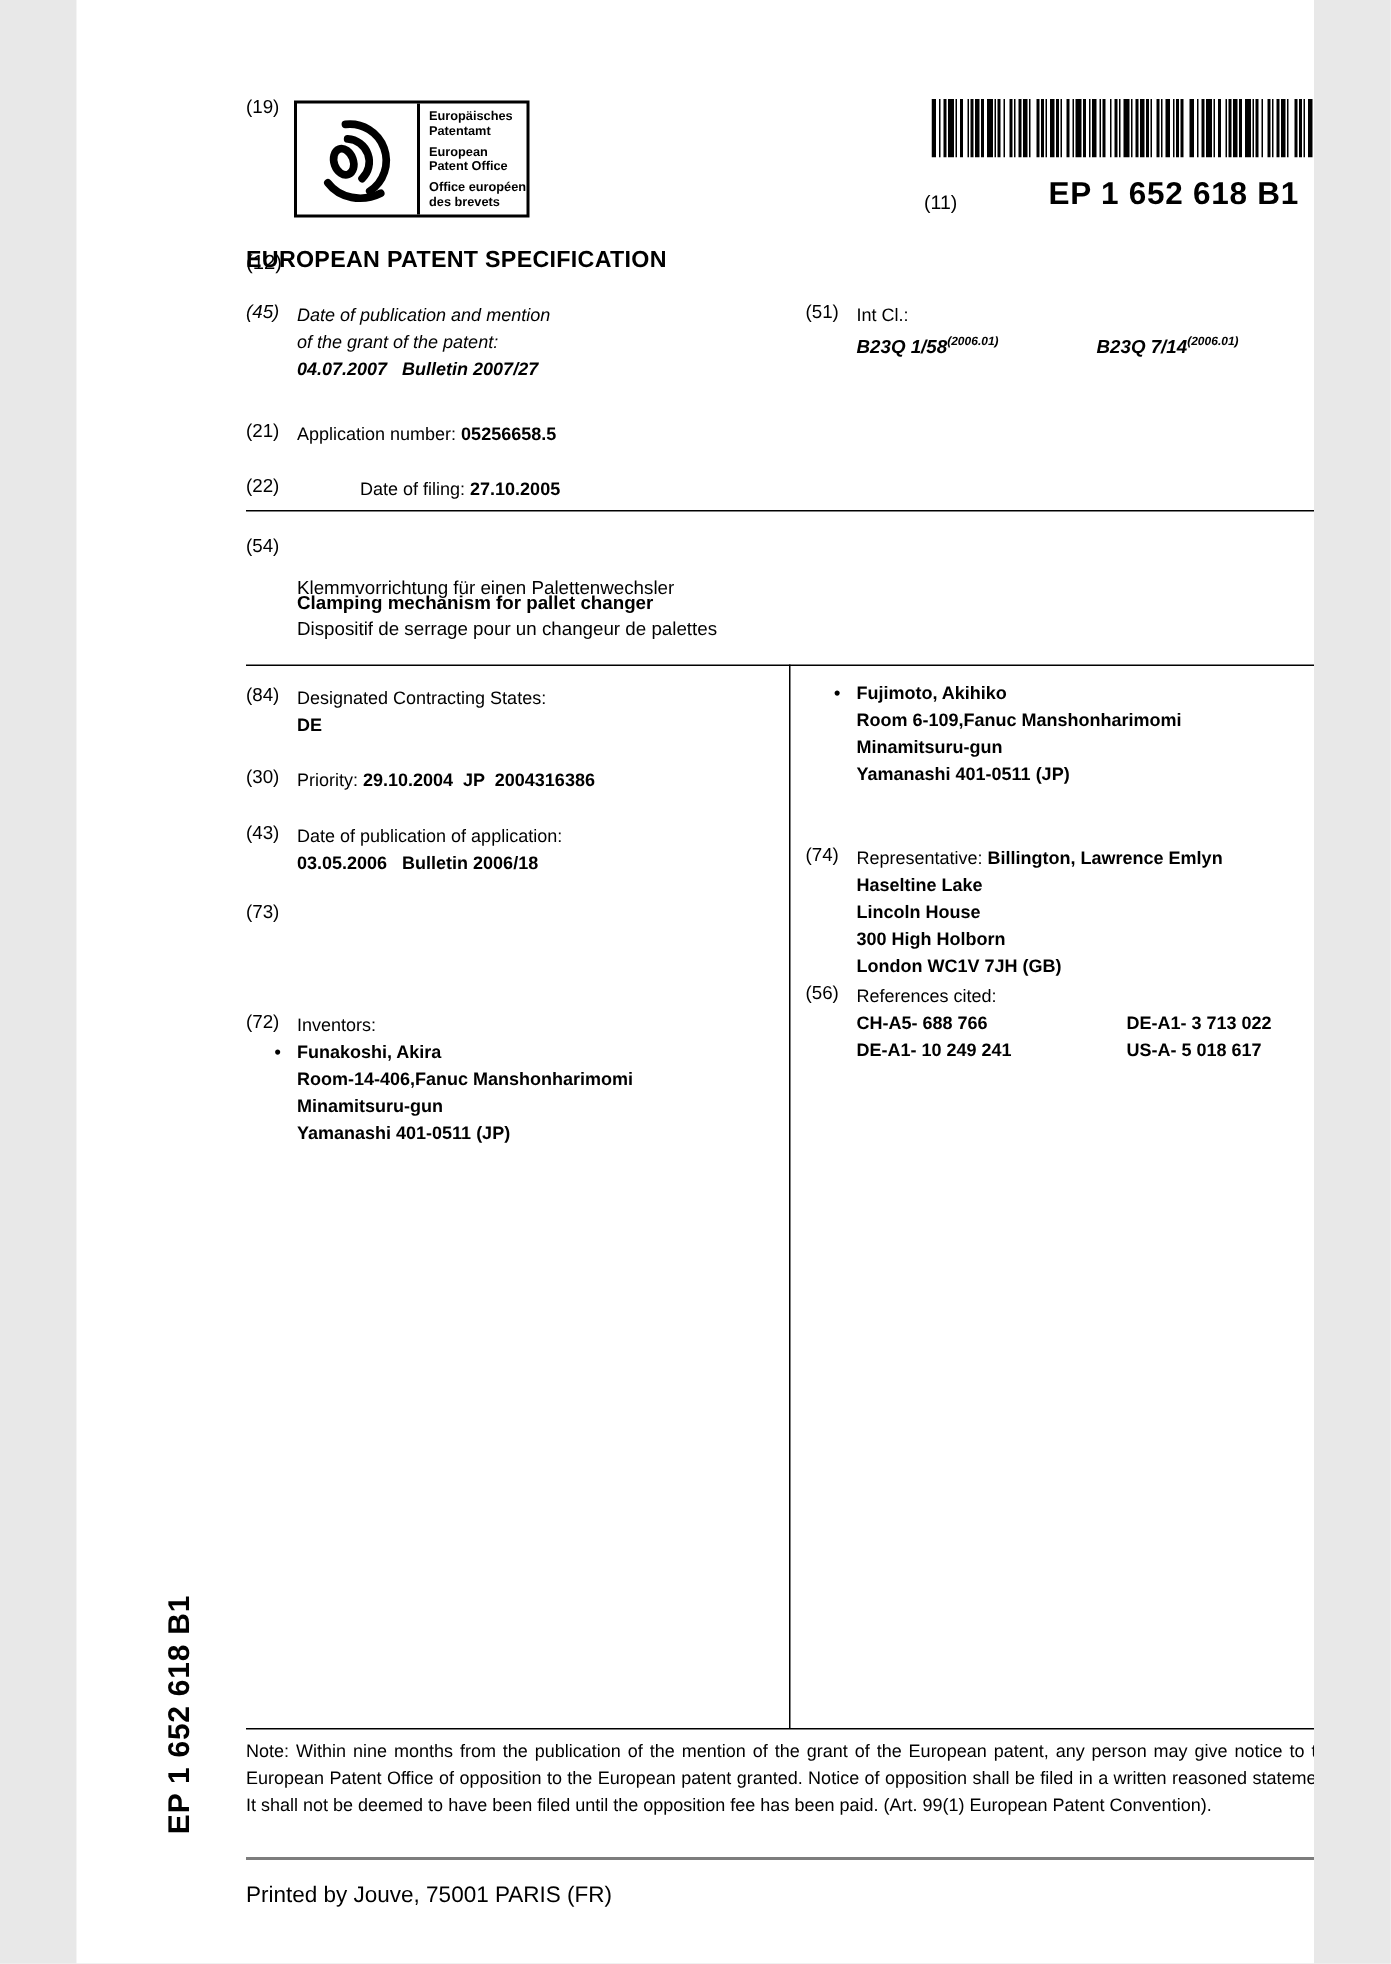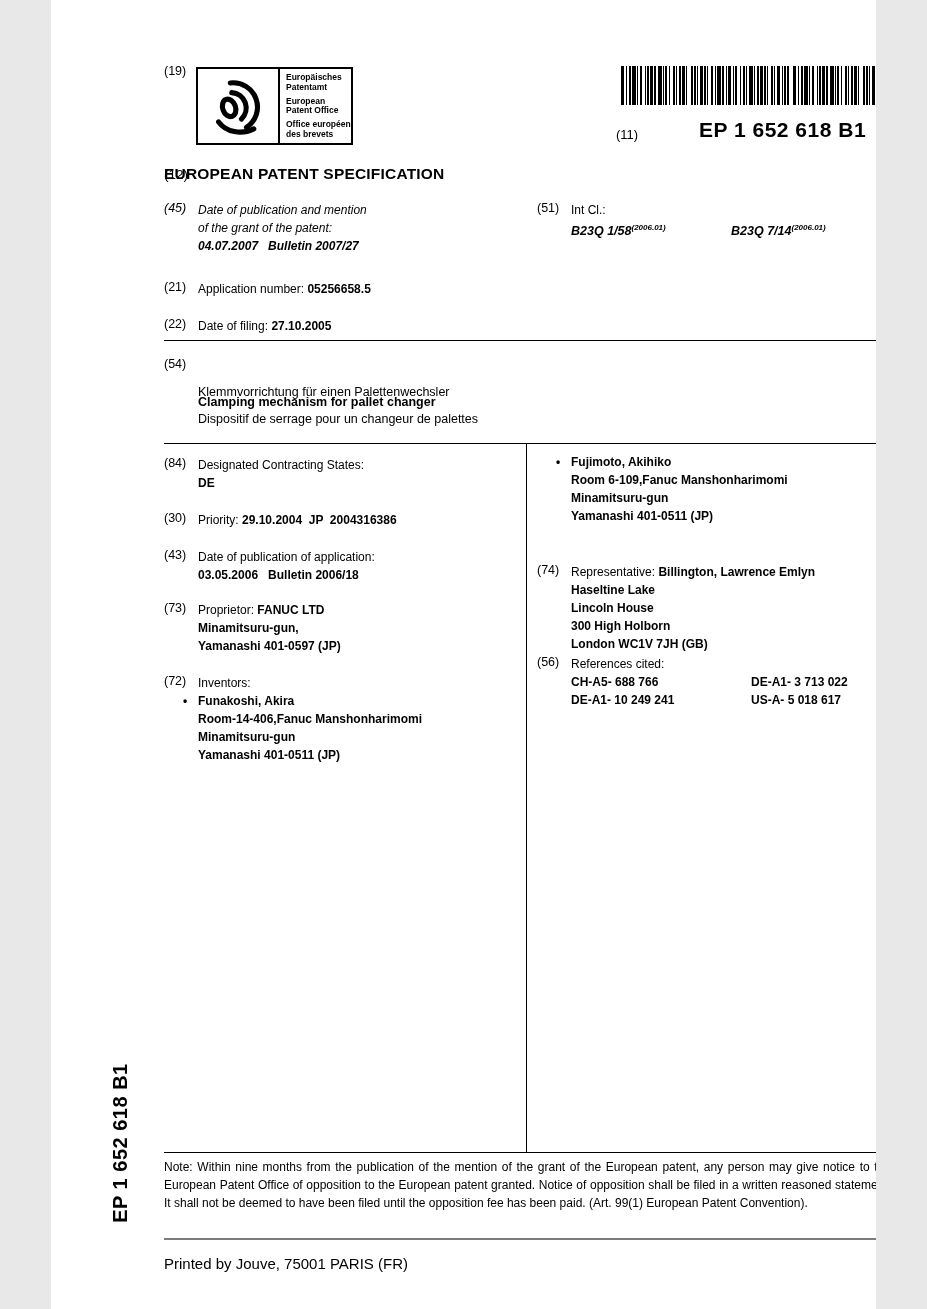--- a/index.html
+++ b/index.html
@@ -100,21 +100,21 @@
         <span class="cls-slot"><span class="cls"><span>B23Q 1/58</span><sup>(2006.01)</sup></span></span><span class="cls"><span>B23Q 7/14</span><sup>(2006.01)</sup></span>
       </div>
     </div>
   </div>
 
   <div class="field" style="left:113px;top:280px;">
     <span class="flabel">(21)</span>
     <div class="fbody"><span>Application number: </span><span class="b">05256658.5</span></div>
   </div>
 
-  <div class="field" style="left:113px;top:317px;">
+  <div class="field" style="left:113px;top:317px;gap:42px;">
     <span class="flabel">(22)</span>
     <div class="fbody"><span>Date of filing: </span><span class="b">27.10.2005</span></div>
   </div>
 
   <div class="rule" style="top:340px;"></div>
 
   <div class="abs lbl" style="left:113px;top:357px;">(54)</div>
   <div class="titleline b" style="top:376px;margin-top:19px;">Clamping mechanism for pallet changer</div>
   <div class="titleline" style="top:385px;">Klemmvorrichtung für einen Palettenwechsler</div>
   <div class="titleline" style="top:412px;">Dispositif de serrage pour un changeur de palettes</div>
@@ -138,25 +138,20 @@
   <div class="field" style="left:113px;top:548px;">
     <span class="flabel">(43)</span>
     <div class="fbody">
       <div>Date of publication of application:</div>
       <div class="b pre">03.05.2006   Bulletin 2006/18</div>
     </div>
   </div>
 
   <div class="field" style="left:113px;top:601px;">
     <span class="flabel">(73)</span>
-    <div class="fbody">
-      <div><span>Proprietor: </span><span class="b">FANUC LTD</span></div>
-      <div class="b">Minamitsuru-gun,</div>
-      <div class="b">Yamanashi 401-0597 (JP)</div>
-    </div>
   </div>
 
   <div class="field" style="left:113px;top:674px;">
     <span class="flabel">(72)</span>
     <div class="fbody">
       <div>Inventors:</div>
       <div class="bullet-row">
         <span class="bullet">•</span>
         <div class="b">
           <div>Funakoshi, Akira</div>

